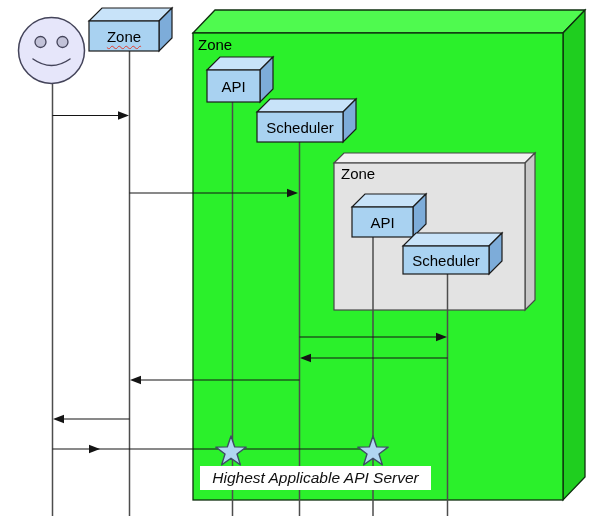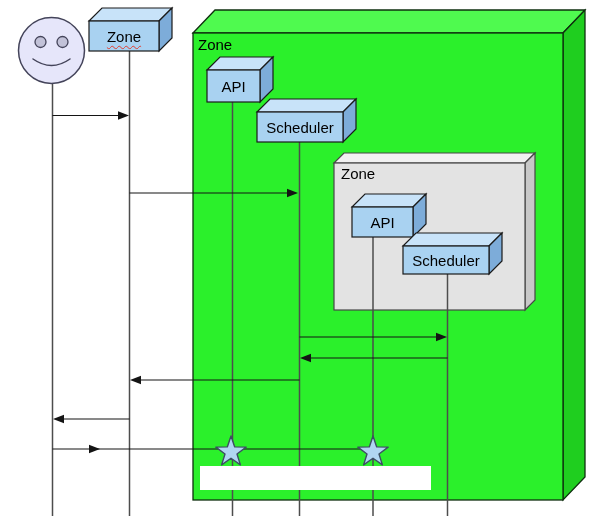--- a/index.html
+++ b/index.html
@@ -142,13 +142,14 @@
 
   <div class="lbl box-lbl lbl-auth">
     <span>Zone</span>
   </div>
   <div class="lbl lbl-zone-outer">Zone</div>
   <div class="lbl box-lbl lbl-api-outer">API</div>
   <div class="lbl box-lbl lbl-sched-outer">Scheduler</div>
   <div class="lbl lbl-zone-inner">Zone</div>
   <div class="lbl box-lbl lbl-api-inner">API</div>
   <div class="lbl box-lbl lbl-sched-inner">Scheduler</div>
+  <div class="lbl box-lbl lbl-annotation">Highest Applicable API Server</div>
 </div>
 
 </body></html>

